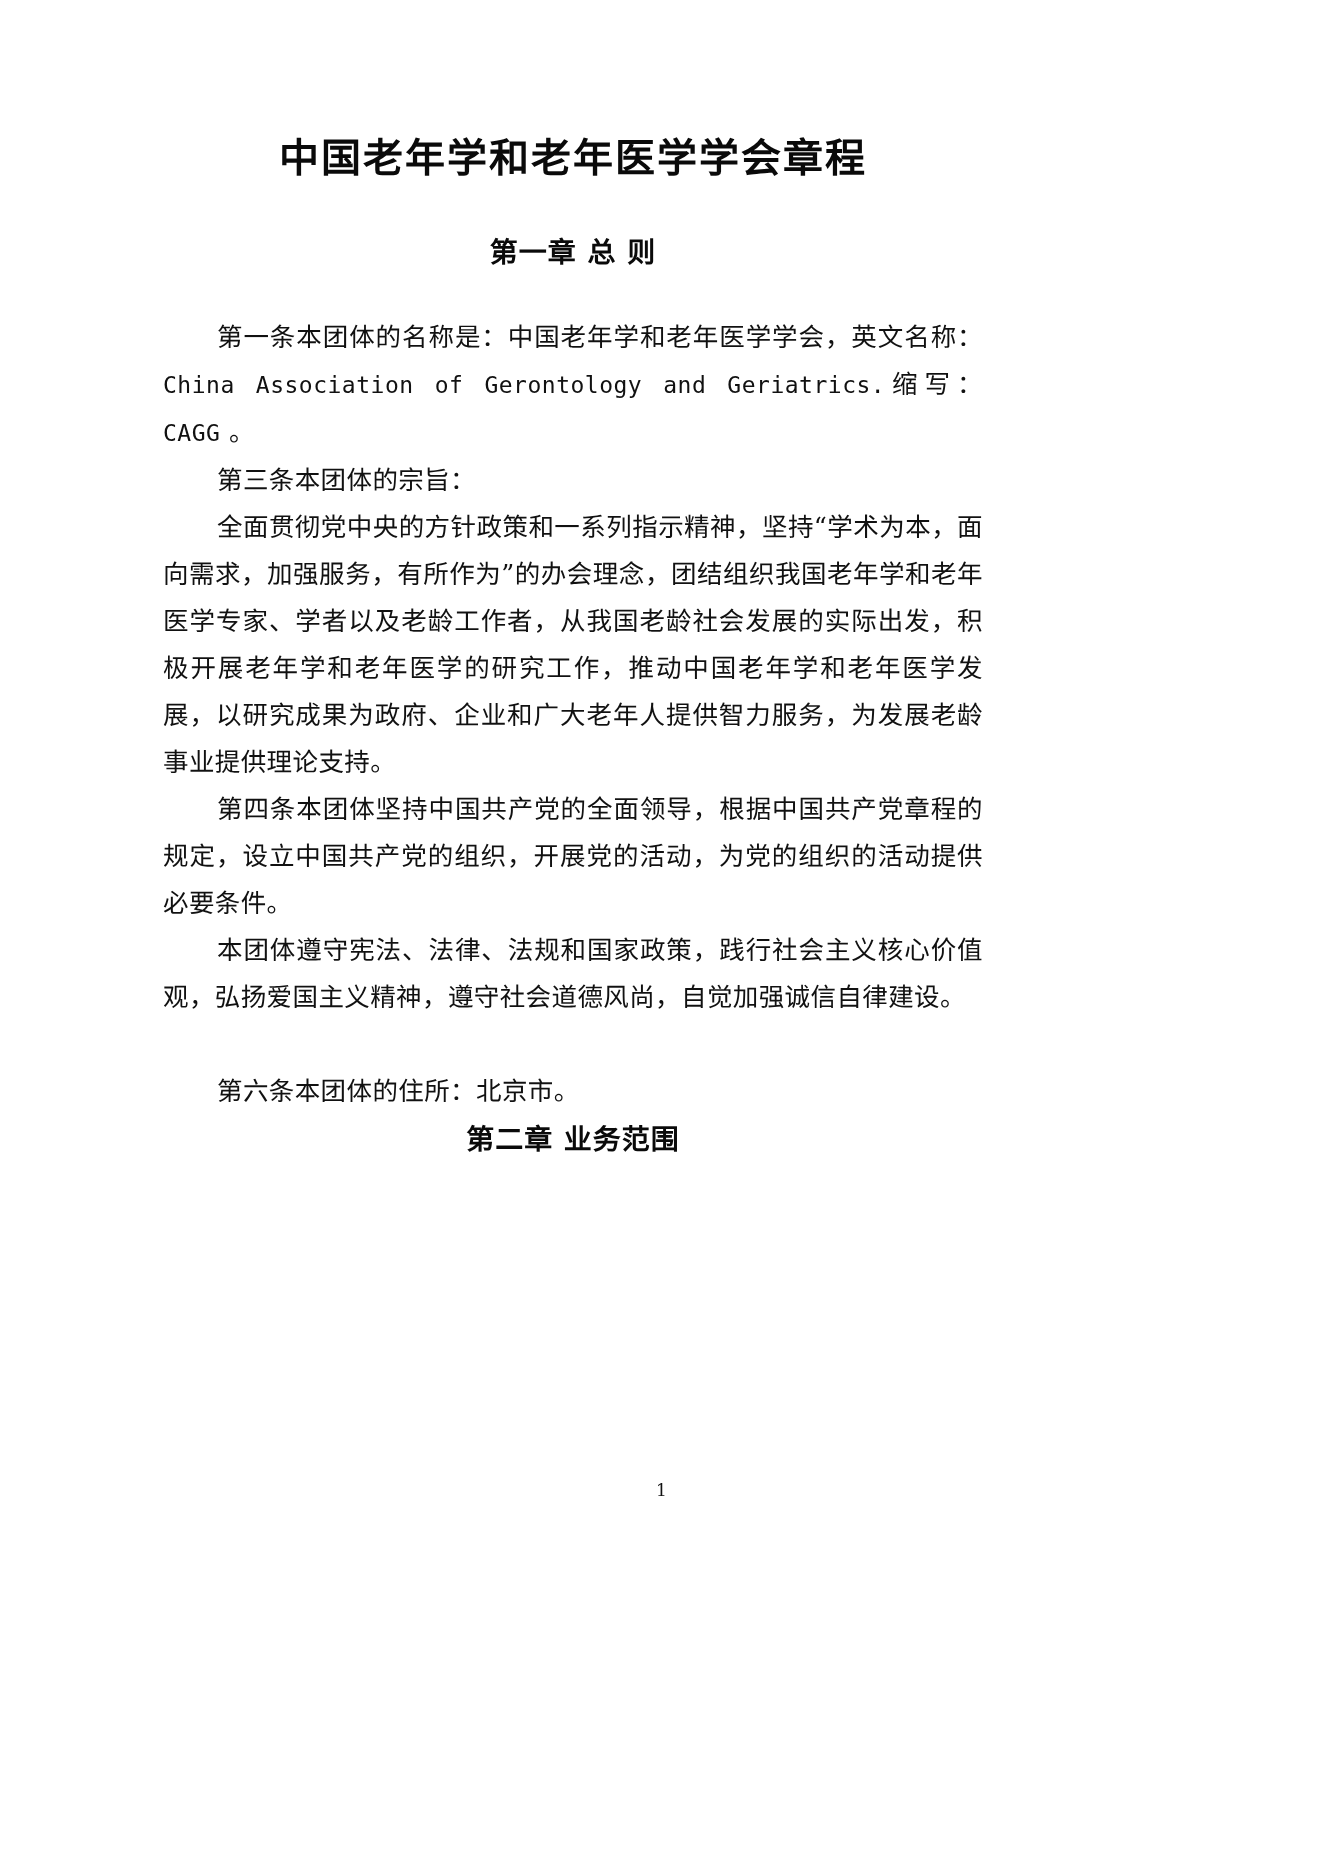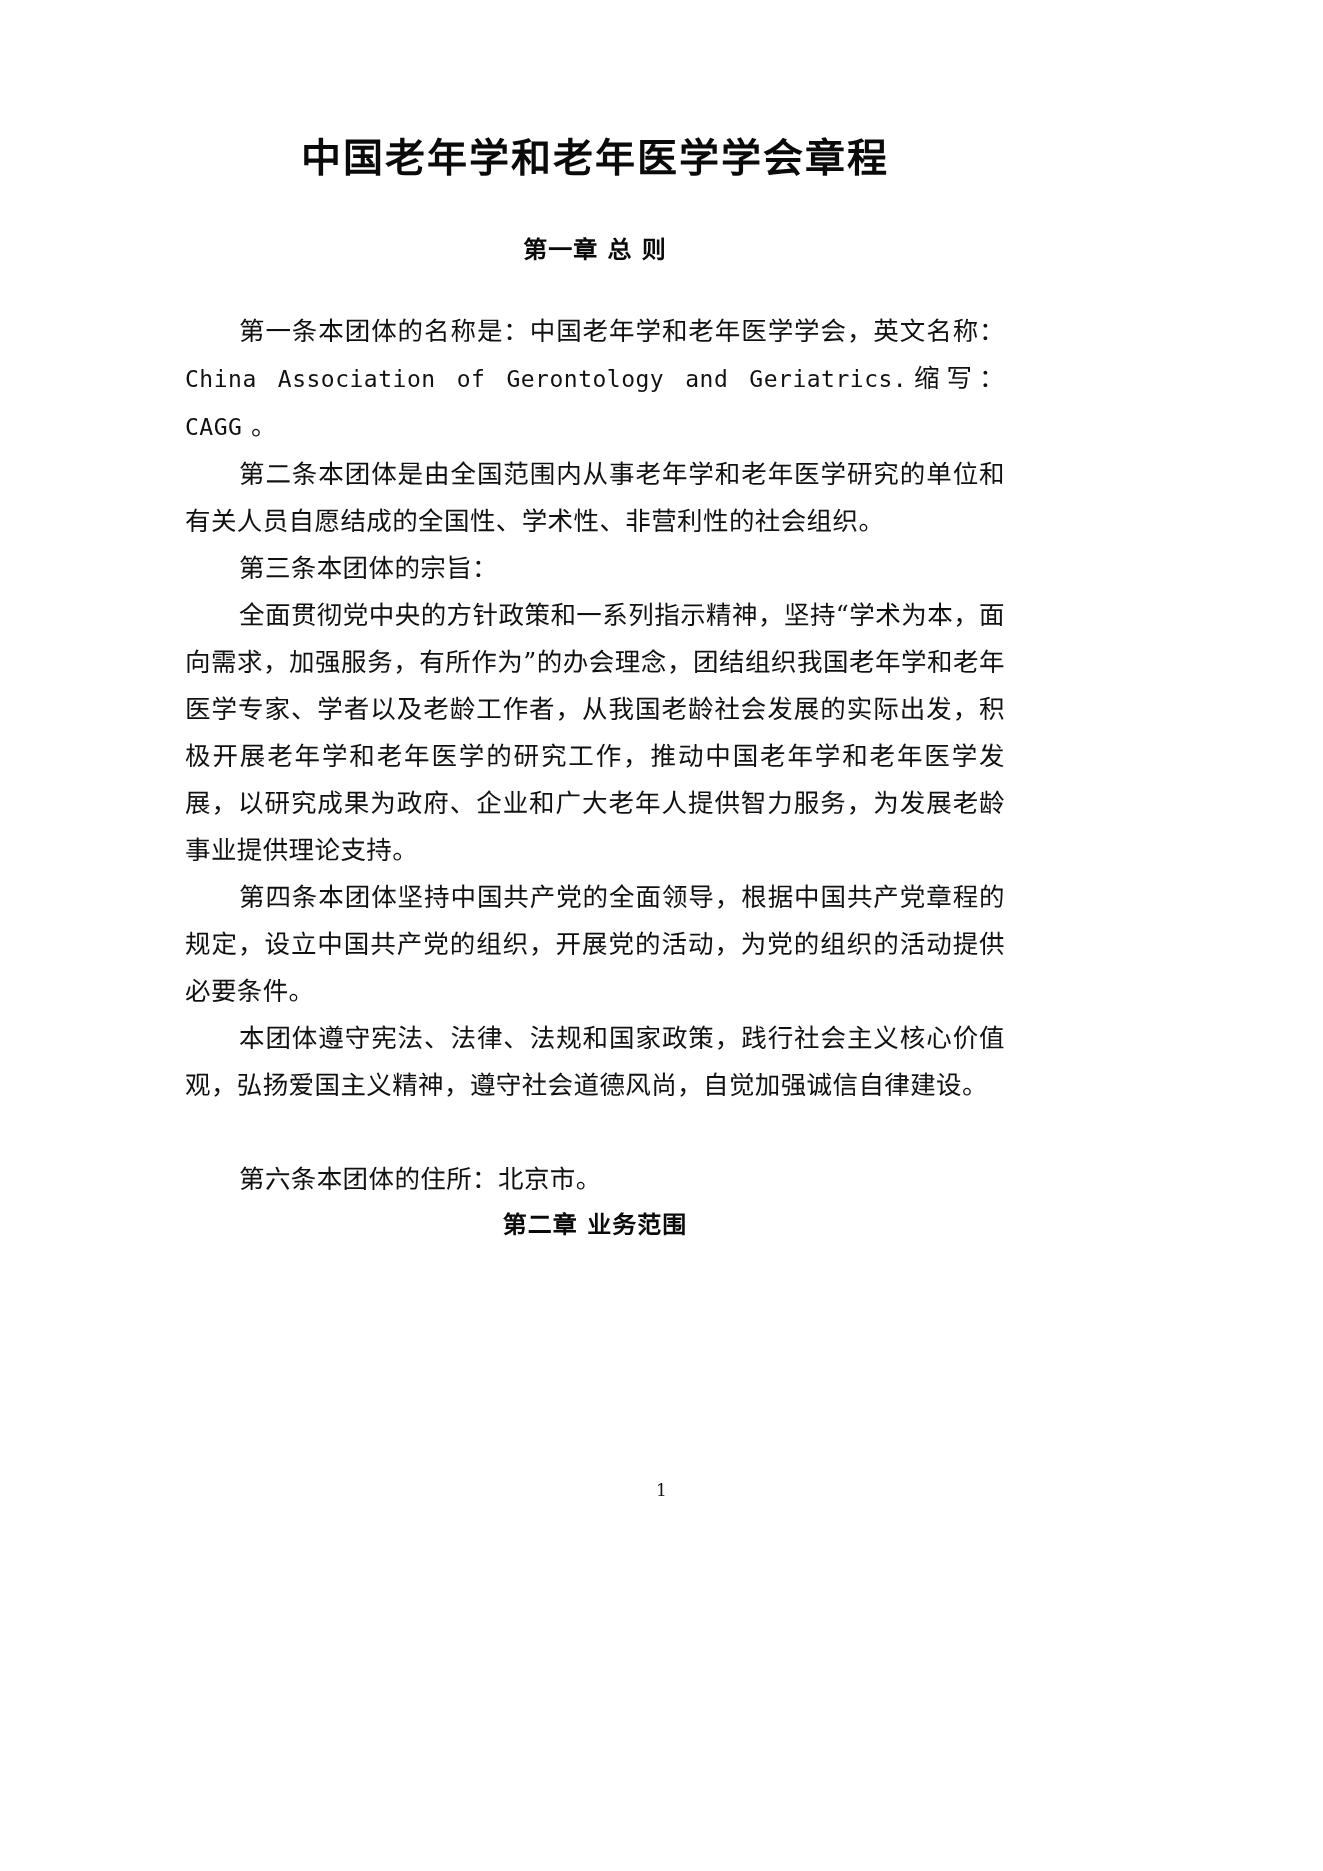--- a/index.html
+++ b/index.html
@@ -19,38 +19,37 @@
     margin: 0 auto;
     background: #ffffff;
     box-sizing: border-box;
     overflow: hidden;
   }
   .content {
     position: absolute;
     left: 163px;
     top: 0;
     width: 820px;
-    margin-left: 22px;
   }
   .doc-title {
     text-align: center;
     font-family: "DejaVu Sans", "Liberation Sans", sans-serif;
     font-weight: bold;
     font-size: 40px;
     letter-spacing: 2px;
     margin: 0;
     padding-top: 134px;
     line-height: 1.2;
     color: #0a0a0a;
   }
   .chapter-heading {
     text-align: center;
     font-family: "DejaVu Sans", "Liberation Sans", sans-serif;
     font-weight: bold;
-    font-size: 24px;
+    font-size: 28px;
     letter-spacing: 1px;
     line-height: 1.35;
     color: #0a0a0a;
     margin: 0;
   }
   .chapter-1 { padding-top: 52px; }
   .chapter-2 { padding-top: 6px; }
   .para {
     font-family: "DejaVu Serif", "Liberation Serif", serif;
     font-size: 25.5px;
@@ -87,21 +86,20 @@
 <div class="page">
 
   <div class="content">
 
     <h1 class="doc-title">中国老年学和老年医学学会章程</h1>
 
     <h2 class="chapter-heading chapter-1">第一章 总 则</h2>
 
     <p class="para para-first"><span>第一条</span><span class="wide-gap">本团体的名称是：中国老年学和老年医学学会，英文名称：</span><span class="latin">China Association of Gerontology and Geriatrics.</span><span>缩写：</span><span class="latin">CAGG</span><span> 。</span></p>
 
-    <p class="para"><span>第二条</span><span>本团体是由全国范围内从事老年学和老年医学研究的单位和有关人员自愿结成的全国性、学术性、非营利性的社会组织。</span></p>
 
     <p class="para"><span>第三条</span><span>本团体的宗旨：</span></p>
 
     <p class="para">全面贯彻党中央的方针政策和一系列指示精神，坚持“学术为本，面向需求，加强服务，有所作为”的办会理念，团结组织我国老年学和老年医学专家、学者以及老龄工作者，从我国老龄社会发展的实际出发，积极开展老年学和老年医学的研究工作，推动中国老年学和老年医学发展，以研究成果为政府、企业和广大老年人提供智力服务，为发展老龄事业提供理论支持。</p>
 
     <p class="para"><span>第四条</span><span>本团体坚持中国共产党的全面领导，根据中国共产党章程的规定，设立中国共产党的组织，开展党的活动，为党的组织的活动提供必要条件。</span></p>
 
     <p class="para">本团体遵守宪法、法律、法规和国家政策，践行社会主义核心价值观，弘扬爱国主义精神，遵守社会道德风尚，自觉加强诚信自律建设。</p>
 
 

